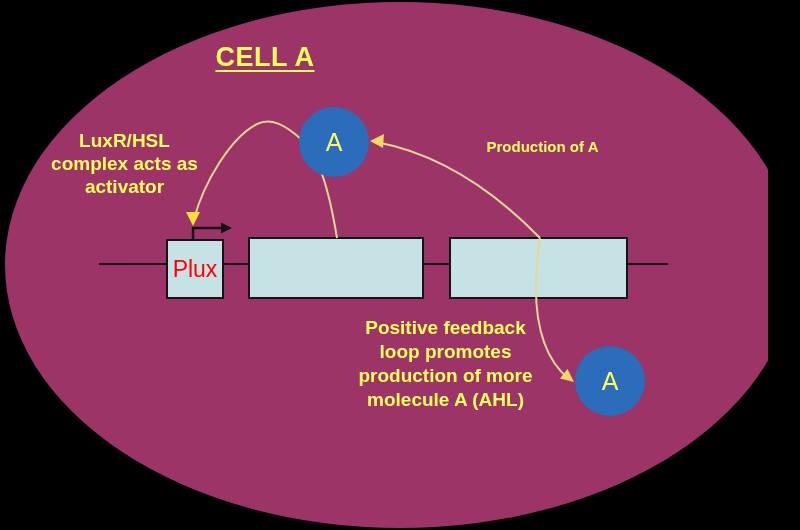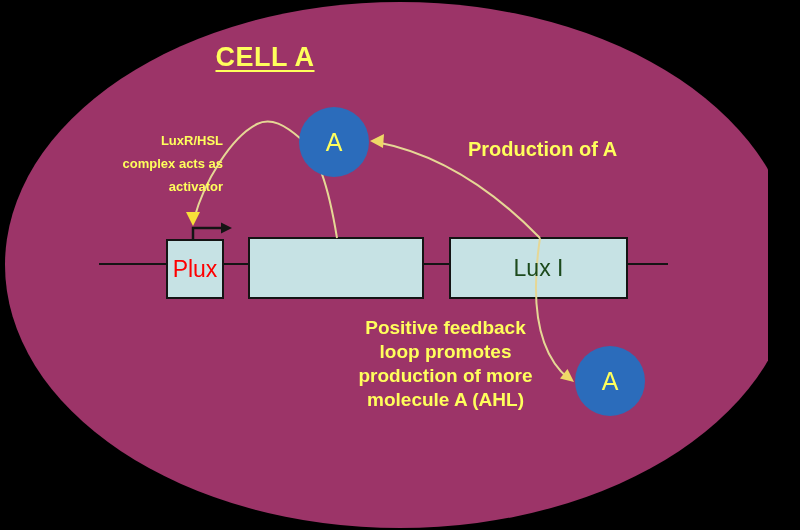--- a/index.html
+++ b/index.html
@@ -7,22 +7,22 @@
     position:relative;width:768px;height:530px;overflow:hidden;
     background:#000;font-family:"Liberation Sans",sans-serif;
   }
   .stage svg{position:absolute;left:0;top:0;}
   .txt{
     position:absolute;color:#FFFF5C;font-weight:bold;text-align:center;
     white-space:pre-line;
   }
   #title{left:155px;top:42px;width:220px;font-size:27px;letter-spacing:.5px;
          text-decoration:underline;text-underline-offset:4px;}
-  #activator-note{left:38px;top:129px;width:185px;font-size:13px;line-height:23px;text-align:right;}
-  #production-note{left:440px;top:138px;width:205px;font-size:20px;}
+  #activator-note{left:32px;top:129px;width:185px;font-size:19px;line-height:23px;}
+  #production-note{left:440px;top:138px;width:205px;font-size:15px;}
   #feedback-note{left:343px;top:316px;width:205px;font-size:19px;line-height:24px;}
   .box-label{
     position:absolute;display:flex;align-items:center;justify-content:center;
     font-size:23px;color:#1C4A1C;
   }
   #plux-label{left:167px;top:240px;width:56px;height:58px;color:#FE0000;border-radius:22px;}
   #luxr-label{left:249px;top:238px;width:174px;height:60px;}
   #luxi-label{left:450px;top:238px;width:177px;height:60px;}
   .mol-label{
     position:absolute;display:flex;align-items:center;justify-content:center;
@@ -74,19 +74,18 @@
   <div class="txt" id="production-note">Production of A</div>
 
   <div class="txt" id="feedback-note">Positive feedback
 loop promotes
 production of more
 molecule A (AHL)</div>
 
   <div class="box-label" id="plux-label">Plux</div>
 
 
-  <div class="box-label" id="luxi-label">Lux I</div>
 
   <div class="mol-label" id="mol-top-label">A</div>
 
   <div class="mol-label" id="mol-bottom-label">A</div>
 
 </div>
 
 </body></html>

